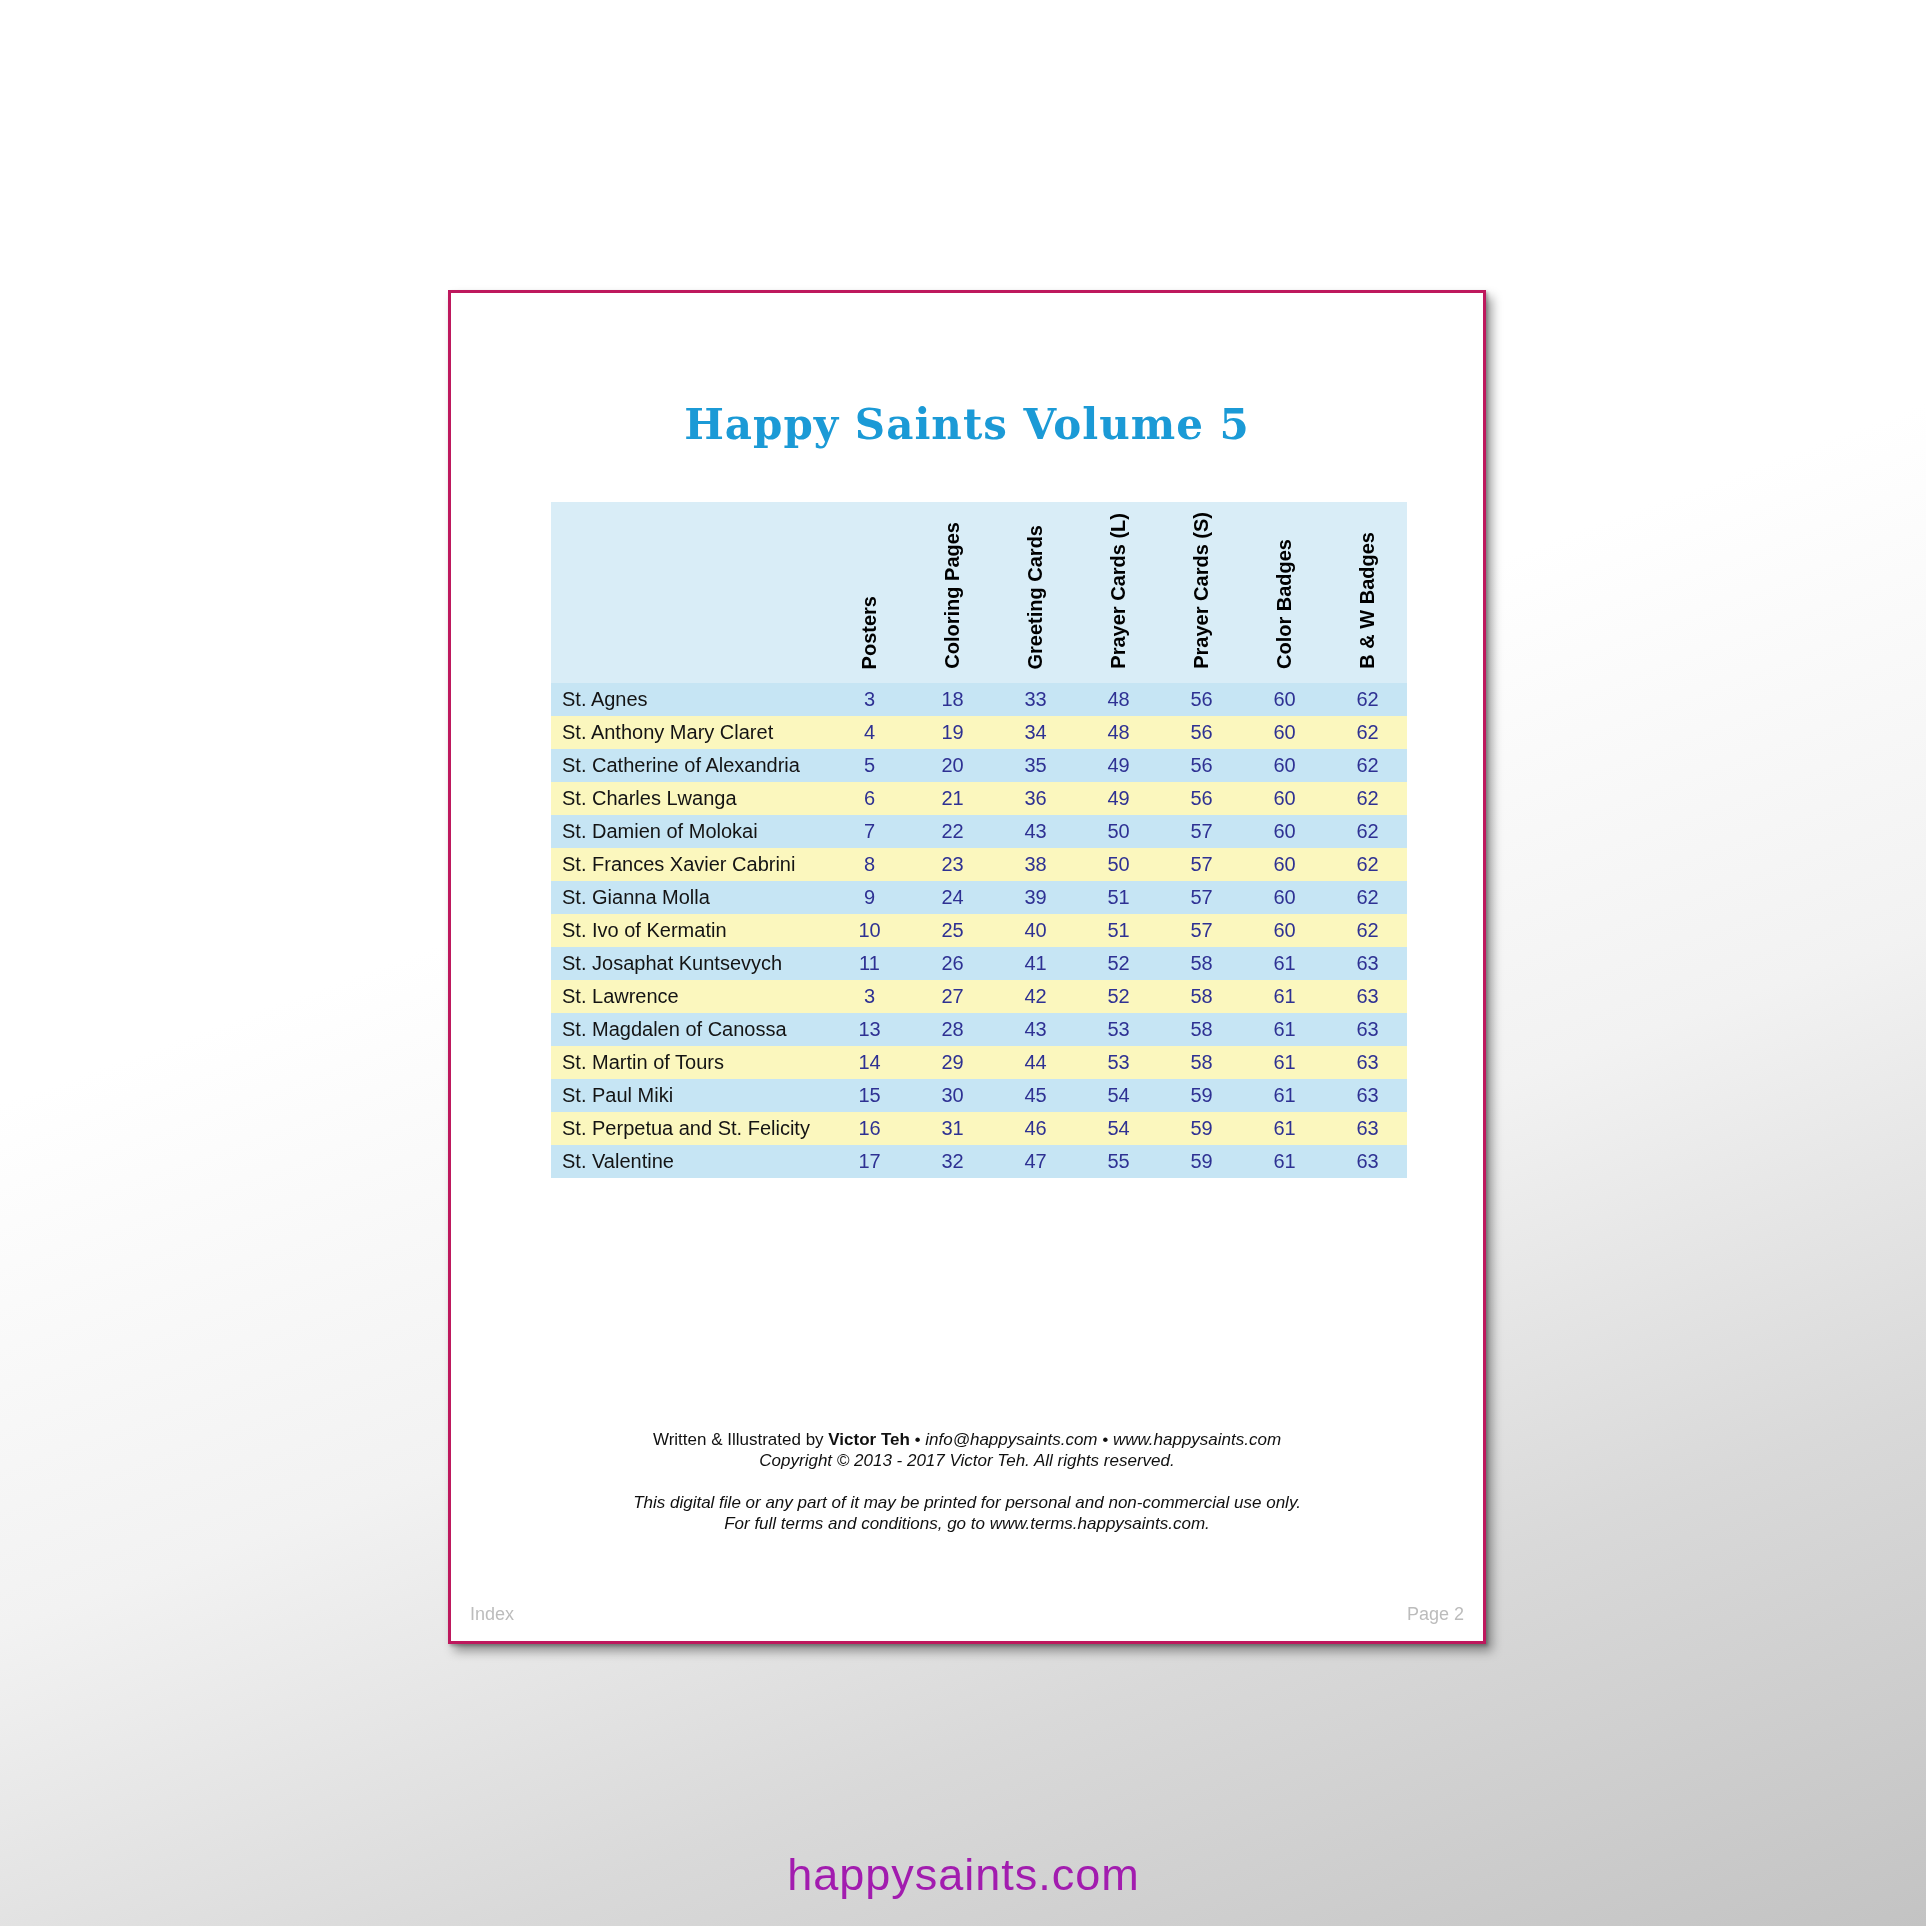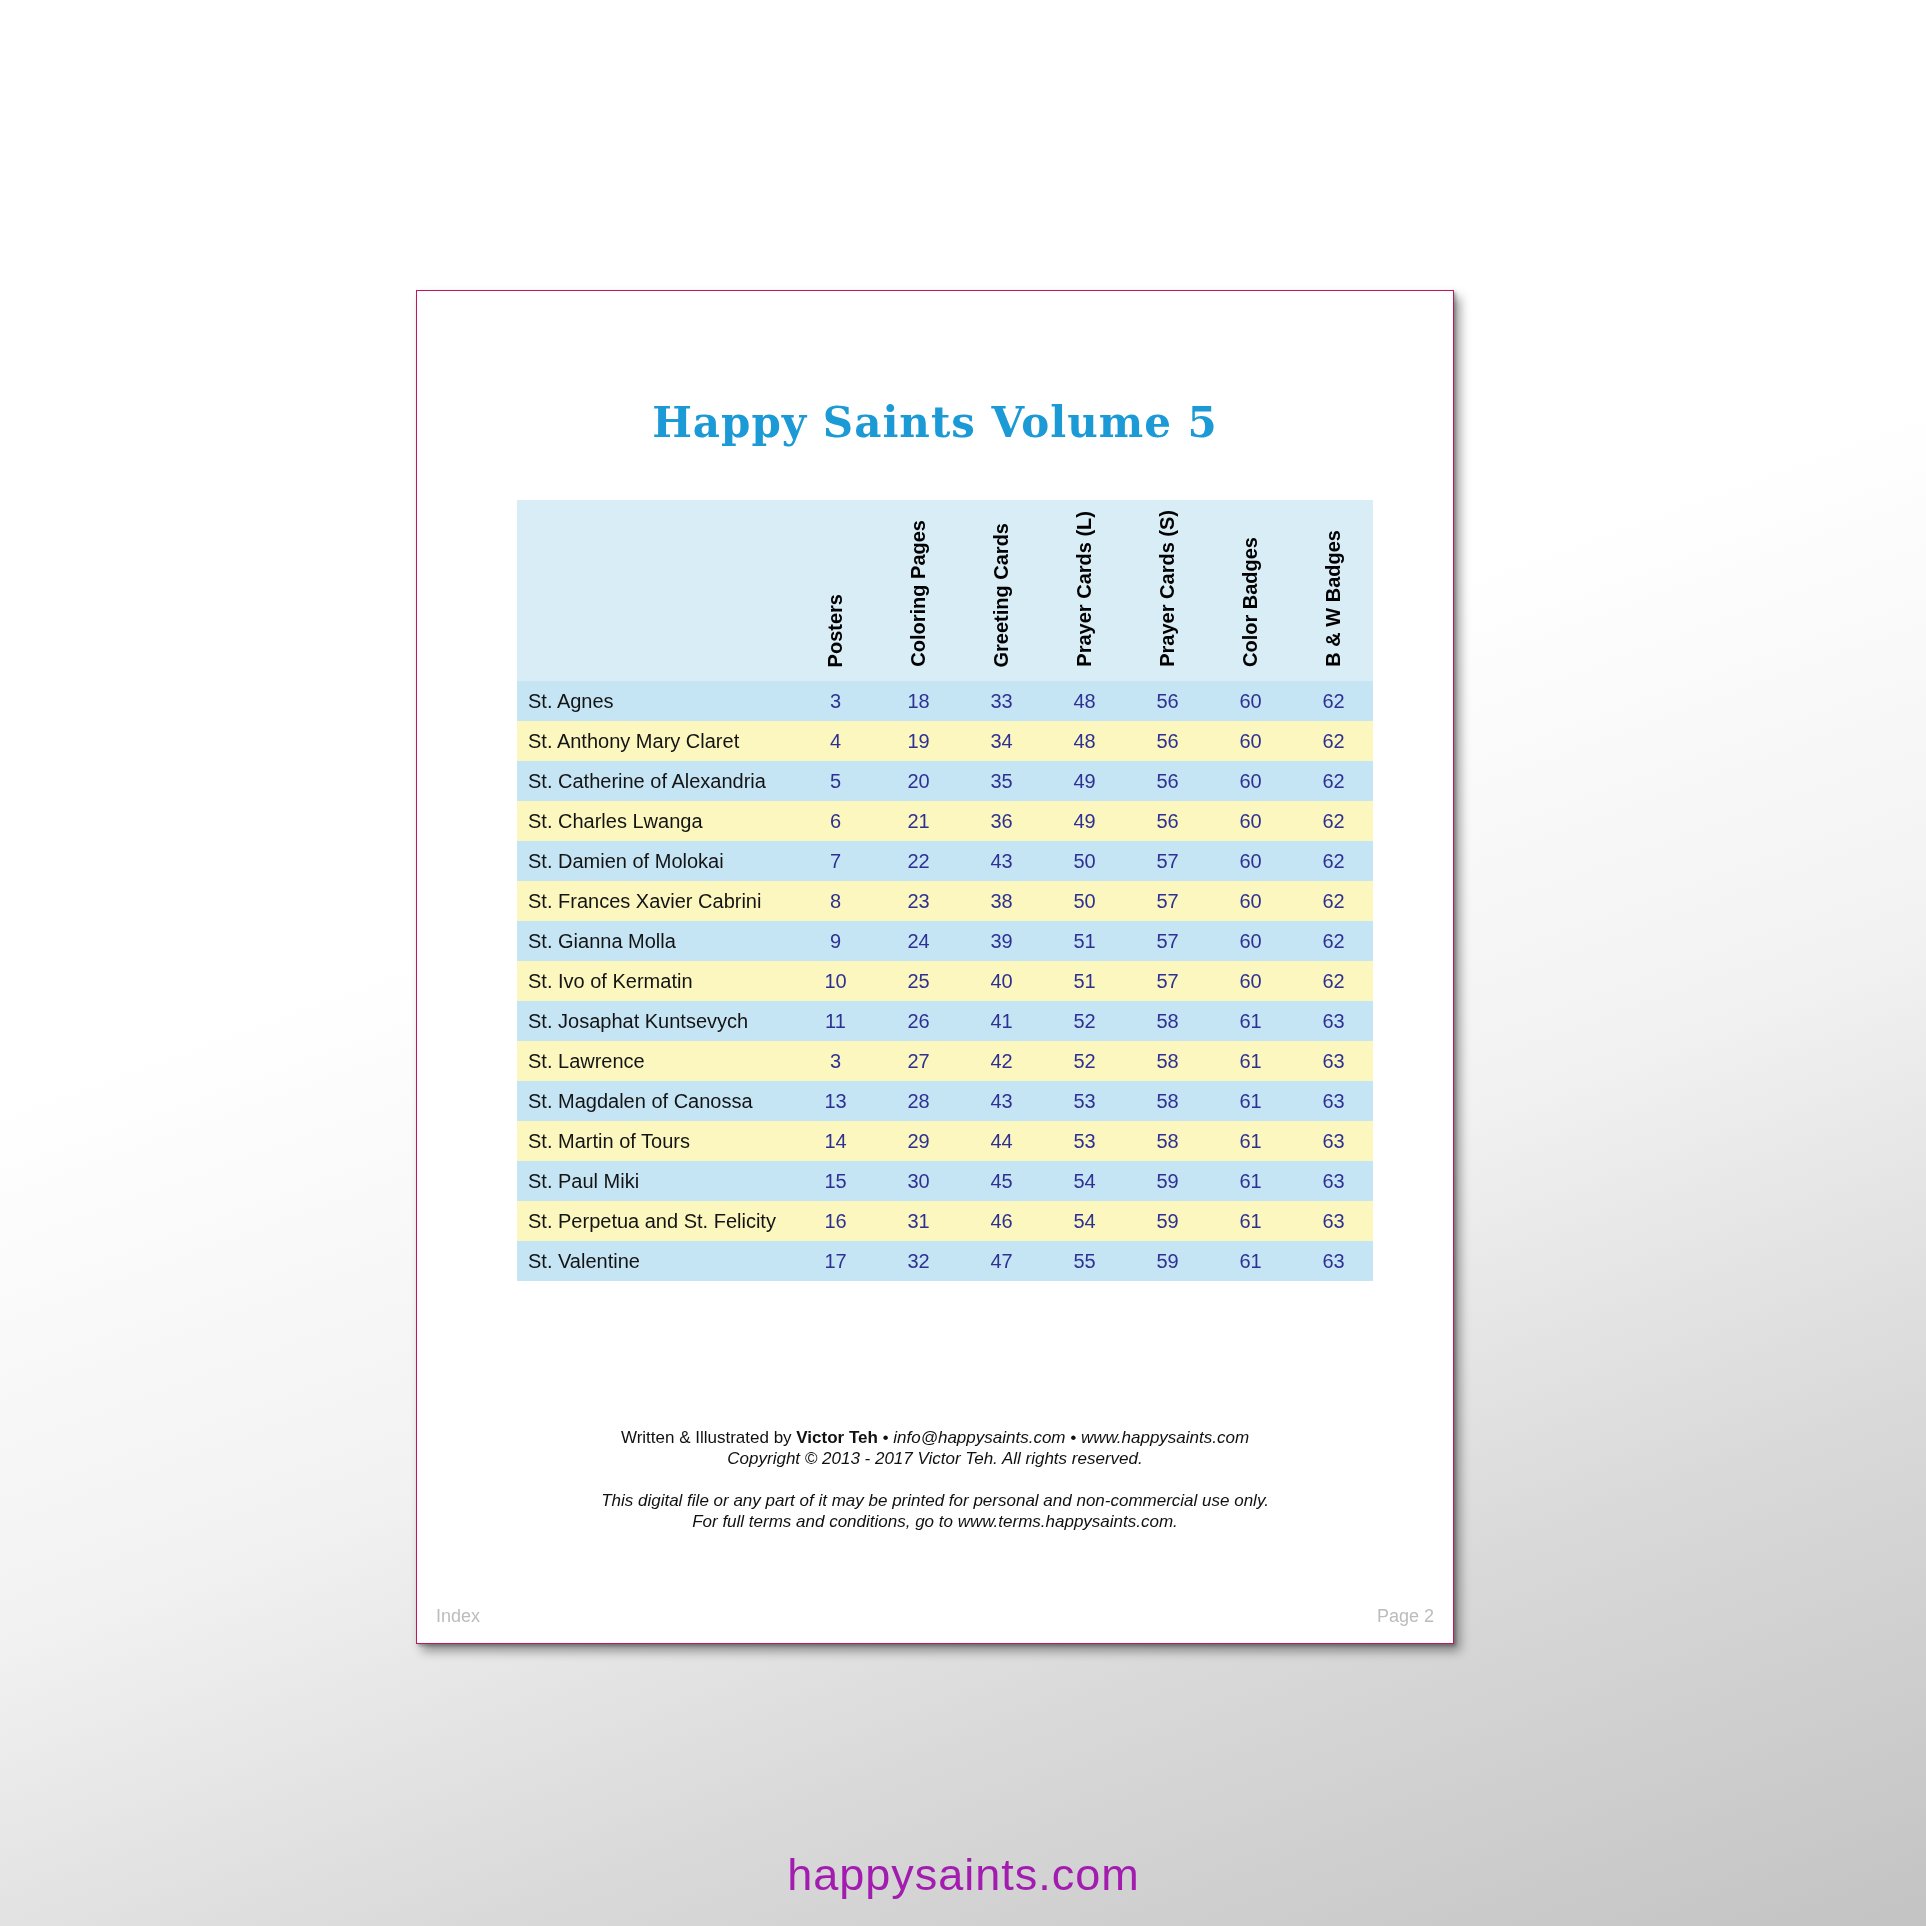--- a/index.html
+++ b/index.html
@@ -2,22 +2,22 @@
 <html><head>
 <meta charset="utf-8">
 <style>
   html,body{margin:0;padding:0;}
   body{
     width:1927px;height:1927px;position:relative;overflow:hidden;
     background:linear-gradient(160deg,#ffffff 0%,#ffffff 42%,#f2f2f2 62%,#d9d9d9 80%,#c3c3c3 100%);
     font-family:"Liberation Sans",sans-serif;
   }
   .page{
-    position:absolute;left:416px;top:290px;width:1038px;height:1354px;
-    background:#ffffff;border:1px solid #be185d;box-sizing:border-box;
+    position:absolute;left:448px;top:290px;width:1038px;height:1354px;
+    background:#ffffff;border:3px solid #be185d;box-sizing:border-box;
     box-shadow:6px 7px 10px rgba(0,0,0,0.38), 2px 2px 3px rgba(0,0,0,0.25);
   }
   .doc-title{
     position:absolute;top:107px;left:0;width:100%;text-align:center;
     font-family:"DejaVu Serif",serif;font-weight:bold;font-size:42px;letter-spacing:1px;
   }
   .stable{
     position:absolute;left:100px;top:209px;width:856px;
   }
   .thead{
@@ -27,21 +27,21 @@
   .thcell{
     display:flex;justify-content:center;align-items:flex-end;
     padding-bottom:14px;box-sizing:border-box;
   }
   .thcell span{
     writing-mode:vertical-rl;transform:rotate(180deg);
     font-weight:bold;font-size:20px;color:#000;white-space:nowrap;
   }
   .tbody .trow{
     display:grid;grid-template-columns:277px repeat(7,83px);
-    height:40px;align-items:center;
+    height:33px;align-items:center;
   }
   .tbody .trow:nth-child(odd){background:#c6e5f4;}
   .tbody .trow:nth-child(even){background:#fbf7be;}
   .tname{font-size:20px;color:#141414;padding-left:11px;white-space:nowrap;}
   .tnum{font-size:20px;color:#2e3193;text-align:center;}
   .credits{
     position:absolute;top:1136px;left:0;width:100%;text-align:center;
     font-size:17px;line-height:21px;color:#101010;
   }
   .credits .it{font-style:italic;}

